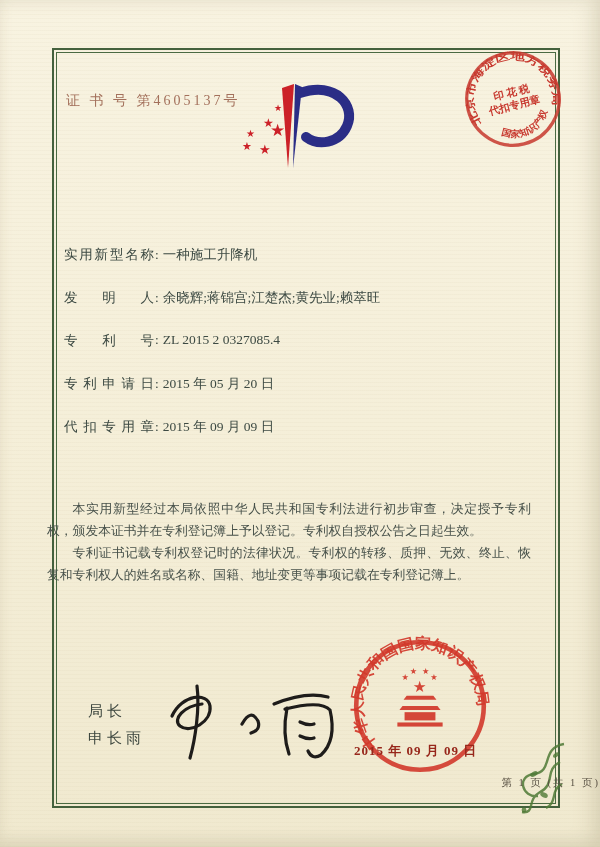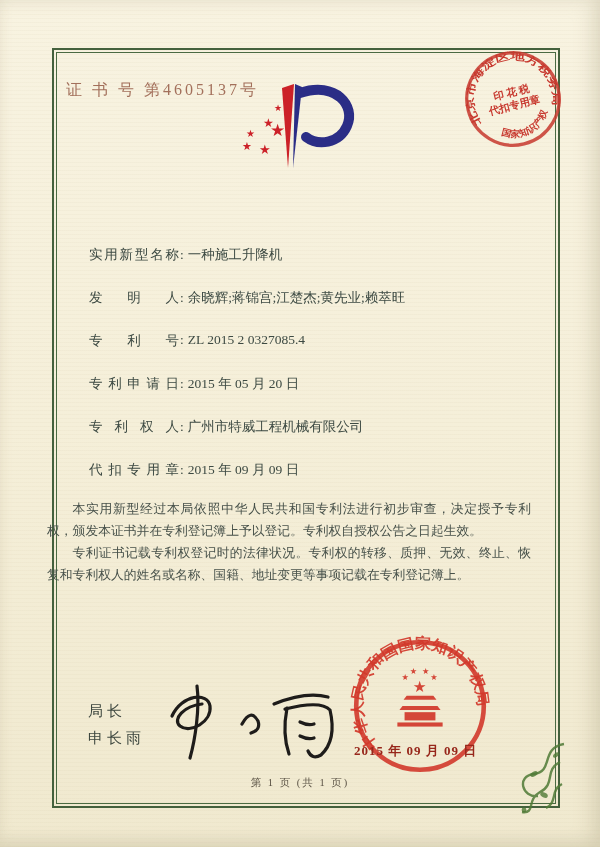--- a/index.html
+++ b/index.html
@@ -4,36 +4,36 @@
 <style>
   html,body{margin:0;padding:0;}
   body{width:600px;height:847px;font-family:"Liberation Serif","DejaVu Serif",serif;}
   .page{position:relative;width:600px;height:847px;overflow:hidden;
     background:linear-gradient(180deg,#f8f3e1 0%,#f5efd9 50%,#f0e9cf 100%);
     box-shadow:inset -10px 0 18px rgba(150,138,105,.18), inset 0 -8px 14px rgba(150,138,105,.12);}
   .page::before{content:"";position:absolute;inset:0;pointer-events:none;
     background:repeating-linear-gradient(0deg,rgba(190,178,140,.07) 0 1px,transparent 1px 4px);}
   .frame{position:absolute;left:52px;top:48px;width:504px;height:756px;border:2px solid #44613d;}
   .frame::after{content:"";position:absolute;inset:2px;border:1px solid #4a6a42;}
-  .cert-no{position:absolute;left:66px;top:80px;font-size:16px;letter-spacing:3px;color:#a3705b;}
+  .cert-no{position:absolute;left:66px;top:92px;font-size:14px;letter-spacing:3px;color:#a3705b;}
   .title{position:absolute;left:0;top:168px;width:100%;text-align:center;font-size:32px;
     font-weight:bold;letter-spacing:8px;color:#272f27;}
   .fields{position:absolute;left:64px;top:246px;width:470px;font-size:13.5px;color:#3d4a43;}
   .frow{height:21px;margin-bottom:22px;white-space:nowrap;}
-  .flabel{display:inline-block;width:90px;text-align:justify;text-align-last:justify;vertical-align:top;margin-left:25px;}
+  .flabel{display:inline-block;width:90px;text-align:justify;text-align-last:justify;vertical-align:top;}
   .fcolon{margin:0 4px 0 1px;}
   .paras{position:absolute;left:47px;top:498px;width:484px;font-size:12.8px;line-height:22px;
     color:#47514a;text-align:justify;}
   .paras p{margin:0;text-indent:2em;}
   .signoff{position:absolute;left:88px;top:698px;font-size:15px;color:#3c463e;letter-spacing:4px;line-height:27px;}
   .sig-svg{position:absolute;left:150px;top:674px;}
   .seal-svg{position:absolute;left:348px;top:634px;}
   .seal-date{position:absolute;left:354px;top:742px;width:150px;font-size:13px;font-weight:bold;
     color:#97271b;letter-spacing:1px;white-space:nowrap;}
-  .footer{position:absolute;left:0;top:776px;width:100%;text-align:center;font-size:10.5px;
+  .footer{position:absolute;left:0;top:776px;width:100%;text-align:right;font-size:10.5px;
     letter-spacing:2px;color:#5a5244;}
   .stamp-svg{position:absolute;left:458px;top:44px;transform:rotate(-14deg);}
   .logo-svg{position:absolute;left:222px;top:80px;}
   .ornament-svg{position:absolute;left:510px;top:740px;}
 </style>
 </head>
 <body>
 
 <div class="page">
 
@@ -79,23 +79,20 @@
       <span class="flabel">实用新型名称</span><span class="fcolon">:</span><span>一种施工升降机</span>
     </div>
     <div class="frow">
       <span class="flabel">发明人</span><span class="fcolon">:</span><span>余晓辉;蒋锦宫;江楚杰;黄先业;赖萃旺</span>
     </div>
     <div class="frow">
       <span class="flabel">专利号</span><span class="fcolon">:</span><span>ZL 2015 2 0327085.4</span>
     </div>
     <div class="frow">
       <span class="flabel">专利申请日</span><span class="fcolon">:</span><span>2015 年 05 月 20 日</span>
-    </div>
-    <div class="frow">
-      <span class="flabel">专利权人</span><span class="fcolon">:</span><span>广州市特威工程机械有限公司</span>
     </div>
     <div class="frow">
       <span class="flabel">代扣专用章</span><span class="fcolon">:</span><span>2015 年 09 月 09 日</span>
     </div>
   </div>
 
   <div class="paras">
     <p>本实用新型经过本局依照中华人民共和国专利法进行初步审查，决定授予专利权，颁发本证书并在专利登记簿上予以登记。专利权自授权公告之日起生效。</p>
     <p>专利证书记载专利权登记时的法律状况。专利权的转移、质押、无效、终止、恢复和专利权人的姓名或名称、国籍、地址变更等事项记载在专利登记簿上。</p>
   </div>

